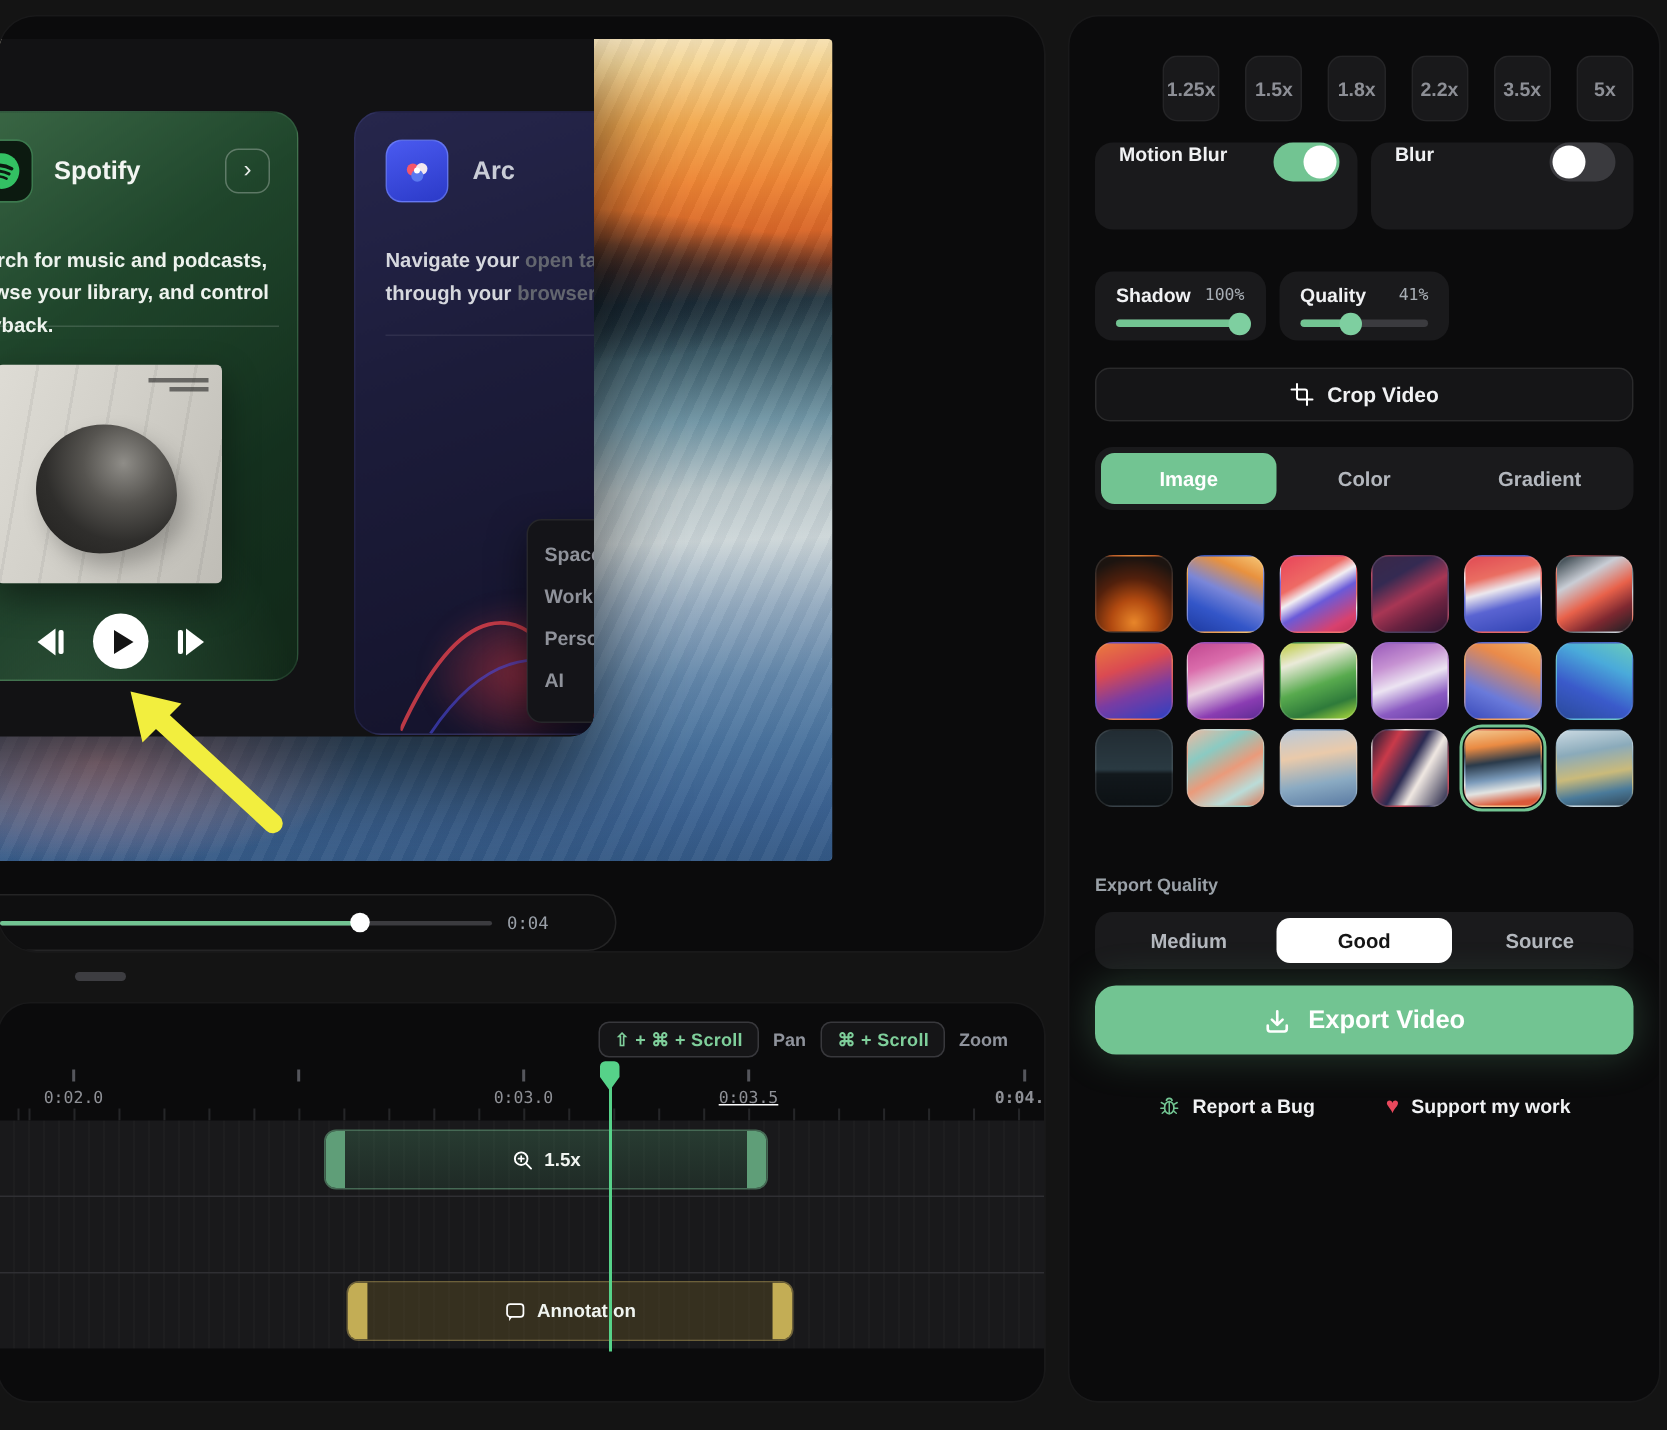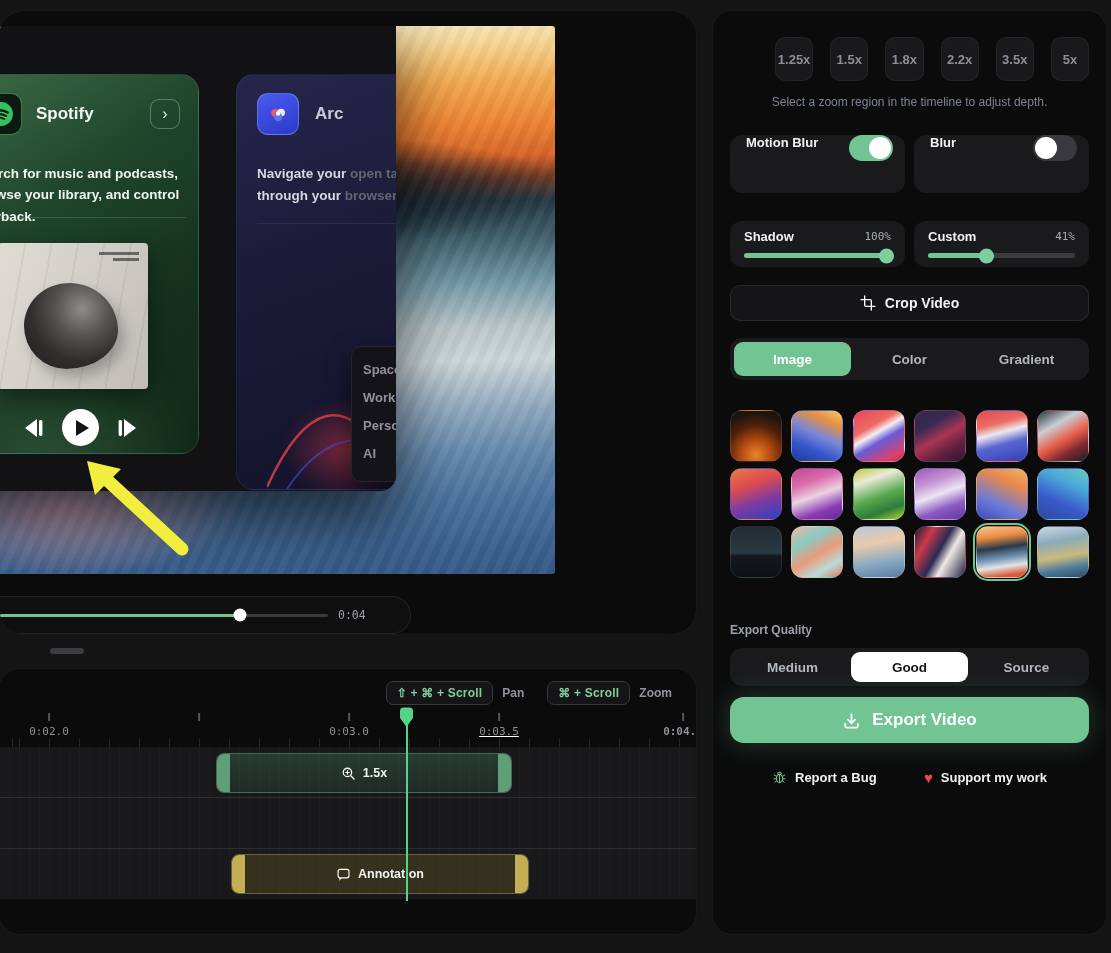--- a/index.html
+++ b/index.html
@@ -59,21 +59,21 @@
   
   .scrubber{position:absolute; left:-40px; top:585px; width:452px; height:38px; border-radius:19px; background:#0f0f10; border:1px solid rgba(255,255,255,0.09); display:flex; align-items:center;}
   .scrub-track{position:relative; margin-left:40px; width:328px; height:3px; background:#3b3b3f; border-radius:2px;}
   .scrub-fill{position:absolute; left:0; top:0; bottom:0; background:var(--accent); border-radius:2px;}
   .scrub-thumb{position:absolute; top:50%; width:13px; height:13px; border-radius:50%; background:#fff; transform:translate(-50%,-50%);}
   .scrub-time{margin-left:10px; font-family:"DejaVu Sans Mono",monospace; font-size:11.5px; color:#9aa0a8;}
   .resize-handle{position:absolute; left:50px; top:648px; width:34px; height:6px; border-radius:3px; background:#3d3d41;}
 
   
   .timeline{left:-2px; top:668px; width:699px; height:267px; border-radius:22px;}
-  .hints{position:absolute; top:12px; right:18px; display:flex; align-items:center; gap:17px;}
+  .hints{position:absolute; top:12px; right:18px; display:flex; align-items:center; gap:4px;}
   .hint-group{display:flex; align-items:center; gap:9px;}
   .hint-pill{background:#151517; border:1px solid #38383c; border-radius:7px; padding:4px 10px; font-size:12px; font-weight:700; color:#7fcf9b; letter-spacing:0.2px;}
   .hint-label{font-size:12px; font-weight:600; color:#8f939c; margin-right:6px;}
   .ruler{position:absolute; left:0; top:44px; width:100%; height:34px;}
   .ruler-tick{position:absolute; top:0; transform:translateX(-50%); display:flex; flex-direction:column; align-items:center;}
   .ruler-tick .bar{width:1.5px; height:8px; background:#55565c;}
   .ruler-tick .lab{margin-top:4px; font-family:"DejaVu Sans Mono",monospace; font-size:11px; color:#8e9096;}
   .minor-ticks{position:absolute; left:0; top:70px; width:100%; height:8px; opacity:0.45;
     background:repeating-linear-gradient(90deg, #45464b 0 1px, transparent 1px 30px); background-position-x:20px;}
   .tracks{position:absolute; left:0; top:78px; width:100%; height:152px; background:#19191b;}
@@ -97,21 +97,21 @@
   .help{margin-left:auto; width:19px; height:19px; border-radius:50%; border:1.5px solid #7c7c84; color:#9b9ba3; font-size:12px; font-weight:700; display:flex; align-items:center; justify-content:center;}
   .zoom-opts{display:flex; gap:17px; margin-bottom:14px;padding-left:45px;}
   .zoom-opt{flex:1; height:44px; background:#19191b; border:1px solid rgba(255,255,255,0.05); border-radius:10px; display:flex; align-items:center; justify-content:center; font-size:13px; font-weight:700; color:#8d8f96;}
   .caption{text-align:center; font-size:12px; color:#7d8494; margin-bottom:26px;}
   .tgl-grid{display:grid; grid-template-columns:1fr 1fr; gap:9px; margin-bottom:28px;}
   .tgl-card{height:58px; background:var(--card); border-radius:12px; display:flex; align-items:flex-start; padding:0 12px 0 16px;}
   .tgl-card .lbl{font-size:13px; font-weight:700; color:#f0f1f3;}
   .toggle{margin-left:auto; width:44px; height:26px; border-radius:13px; background:#3a3a3e; position:relative;}
   .toggle .knob{position:absolute; left:2px; top:2px; width:22px; height:22px; border-radius:50%; background:#fff; transition:transform .1s;}
   .toggle.on{background:var(--accent);} .toggle.on .knob{transform:translateX(18px);}
-  .sld-grid{display:grid; grid-template-columns:1fr 1fr; gap:13px 9px; margin-bottom:18px;}
+  .sld-grid{display:grid; grid-template-columns:1fr 1fr 1fr; gap:13px 9px; margin-bottom:18px;}
   .sld-card{height:46px; background:var(--card); border-radius:12px; padding:8px 14px 0;}
   .sld-row{display:flex; align-items:center;}
   .sld-row .lbl{font-size:13px; font-weight:700; color:#f0f1f3;}
   .sld-row .val{margin-left:auto; font-family:"DejaVu Sans Mono",monospace; font-size:11px; color:#a7adb4;}
   .sld-track{position:relative; margin-top:9px; height:5px; border-radius:3px; background:#3b3b3f;}
   .sld-fill{position:relative; height:100%; border-radius:3px; background:var(--accent);}
   .sld-knob{position:absolute; right:-7px; top:50%; transform:translateY(-50%); width:15px; height:15px; border-radius:50%; background:#7ecfa0;}
   .crop-btn{height:36px; background:#151517; border:1px solid rgba(255,255,255,0.09); border-radius:10px; display:flex; align-items:center; justify-content:center; gap:9px; font-size:14px; font-weight:600; color:#f0f1f3; margin-bottom:17px;}
   .seg{background:var(--card); border-radius:12px; padding:4px; display:flex;}
   .seg .opt{flex:1; display:flex; align-items:center; justify-content:center; border-radius:9px; font-size:13.5px; font-weight:600; color:#b3b7bd;}
@@ -310,21 +310,20 @@
 
     <div class="zoom-opts">
 
     <div class="zoom-opt">1.25x</div>
         <div class="zoom-opt">1.5x</div>
         <div class="zoom-opt">1.8x</div>
         <div class="zoom-opt">2.2x</div>
         <div class="zoom-opt">3.5x</div>
         <div class="zoom-opt">5x</div>
       </div>
-    <div class="caption">Select a zoom region in the timeline to adjust depth.</div>
 
     <div class="tgl-grid">
 
     <div class="tgl-card">
           <span class="lbl">Motion Blur</span>
           <span class="toggle on">
             <span class="knob"></span>
           </span>
         </div>
         <div class="tgl-card">
@@ -343,21 +342,21 @@
             <span class="val">100%</span>
           </div>
           <div class="sld-track">
             <div class="sld-fill" style="width: 97%;">
               <div class="sld-knob"></div>
             </div>
           </div>
         </div>
         <div class="sld-card">
           <div class="sld-row">
-            <span class="lbl">Custom</span>
+            <span class="lbl">Quality</span>
             <span class="val">41%</span>
           </div>
           <div class="sld-track">
             <div class="sld-fill" style="width: 40%;">
               <div class="sld-knob"></div>
             </div>
           </div>
         </div>
       </div>
 

